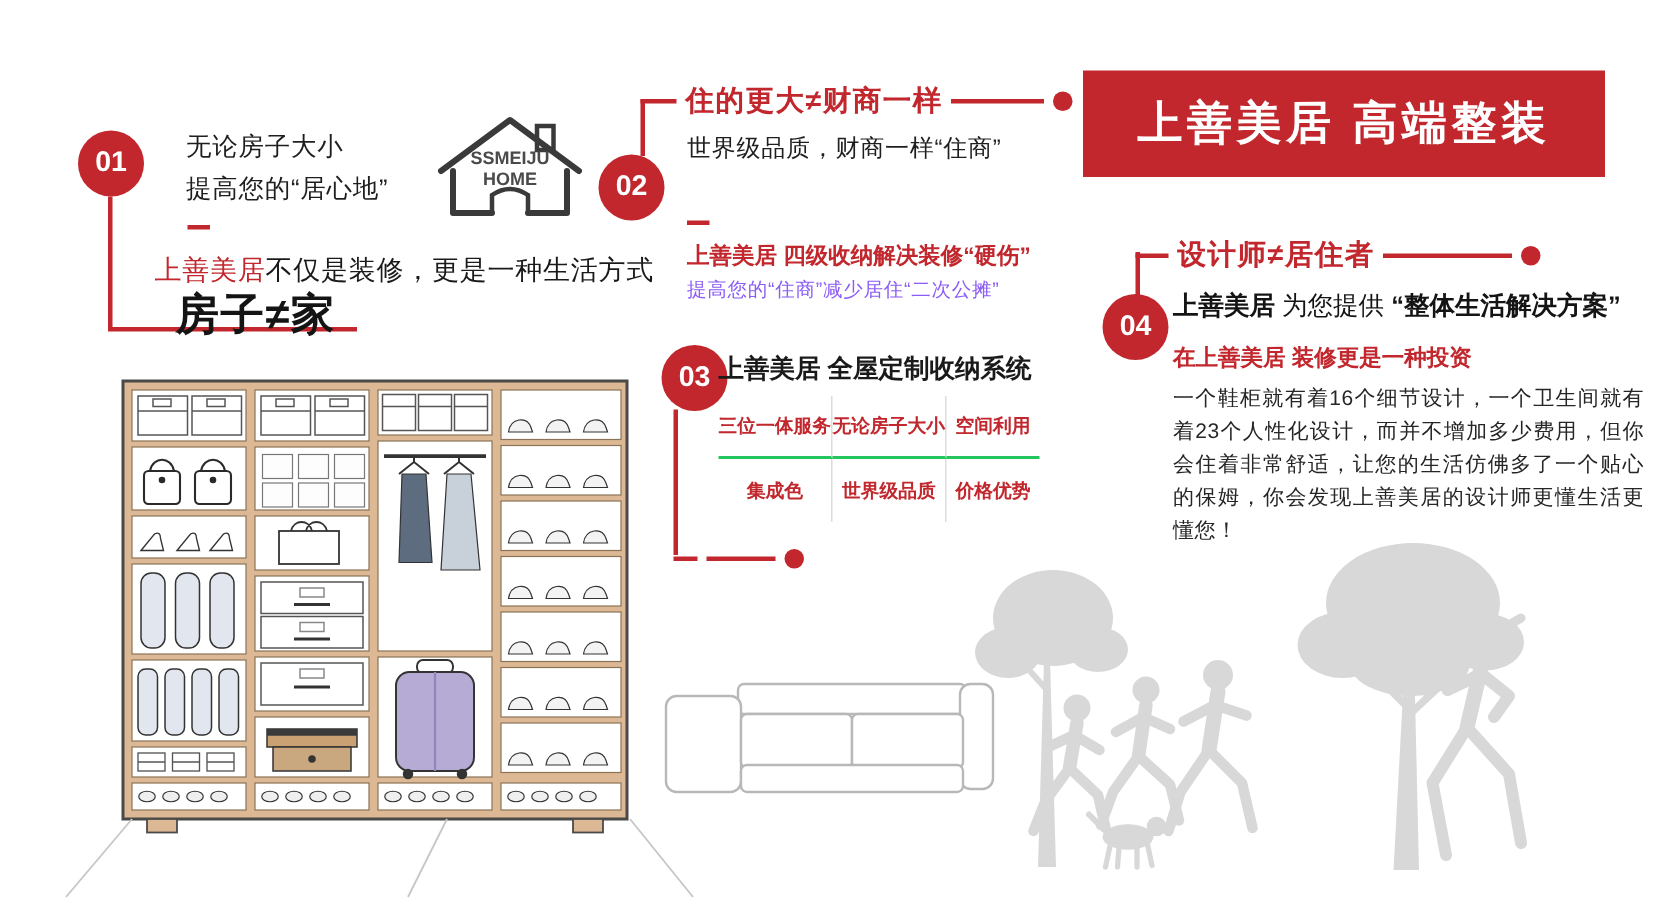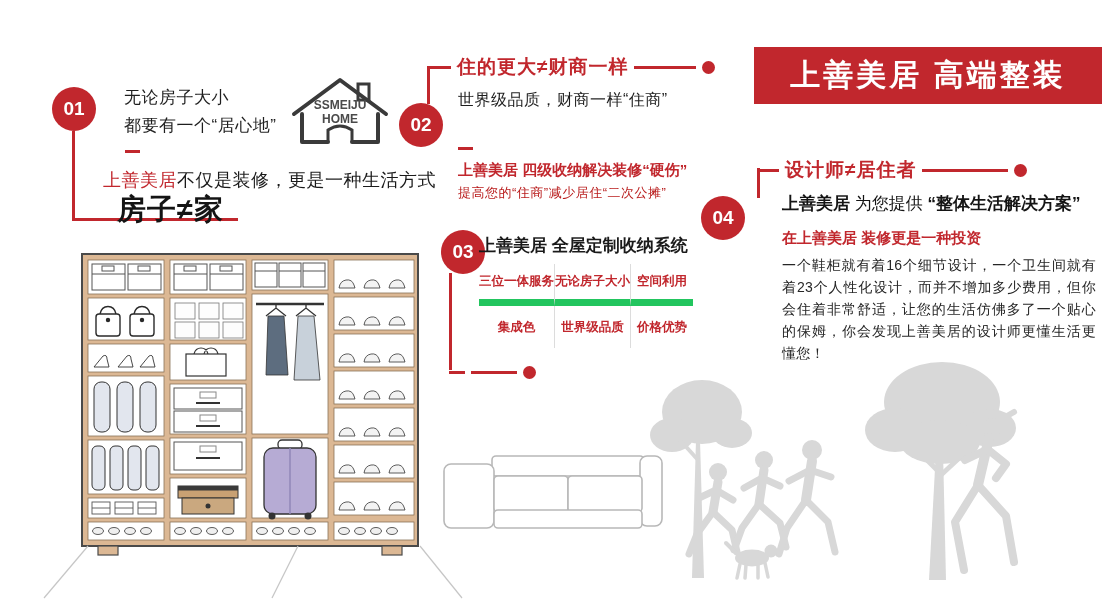--- a/index.html
+++ b/index.html
@@ -11,24 +11,24 @@
   .rline{background:#c1272d;height:3px;}
   .rdot{width:13px;height:13px;border-radius:50%;background:#c1272d;flex:none;}
   .hrow{display:flex;align-items:center;gap:6px;}
   .red-heading{color:#c1272d;font-weight:bold;font-size:19px;white-space:nowrap;letter-spacing:1px;}
   .neq{font-weight:bold;color:#141414;white-space:nowrap;letter-spacing:1px;}
   .banner{background:#c1272d;color:#fff;display:flex;align-items:center;justify-content:center;
           font-size:30px;font-weight:bold;letter-spacing:3px;white-space:nowrap;}
   .body-text{font-size:16px;line-height:27px;letter-spacing:0.5px;color:#1e1e1e;}
   .dash{width:15px;height:3px;background:#c1272d;}
   .note-red{color:#c1272d;font-weight:bold;font-size:15px;white-space:nowrap;}
-  .note-gray{color:#b91c1c;font-size:13px;white-space:nowrap;letter-spacing:0.5px;}
+  .note-gray{color:#8b5cf6;font-size:13px;white-space:nowrap;letter-spacing:0.5px;}
   .p3grid{display:grid;grid-template-columns:repeat(3,1fr);grid-template-rows:1fr 1fr;width:214px;height:84px;}
   .p3cell{display:flex;align-items:center;justify-content:center;color:#c1272d;font-size:12.5px;
-          font-weight:bold;border-right:1px solid #dcdcdc;border-bottom:7px solid #22c55e;white-space:nowrap;}
+          font-weight:bold;border-right:1px solid #dcdcdc;border-bottom:2px solid #22c55e;white-space:nowrap;}
   .p3cell:nth-child(3n){border-right:none;}
   .p3cell:nth-child(n+4){border-bottom:none;}
   .para{font-size:14px;line-height:22px;color:#262626;text-align:justify;letter-spacing:0.3px;}
   .slogan{font-size:18px;font-weight:normal;white-space:nowrap;letter-spacing:0.5px;}
   .slogan .brand{color:#c1272d;}
   .sub{font-size:17px;white-space:nowrap;color:#141414;}
   .sub .b{font-weight:bold;}
 </style>
 </head>
 <body>
@@ -285,41 +285,41 @@
       <g>
         <circle cx="352" cy="88" r="10" fill="#d8d8d8" stroke="none"></circle>
         <path d="M360,80 L374,72" stroke-width="6"></path>
         <path d="M349,98 L338,145" stroke-width="10"></path>
         <path d="M346,108 L366,124 L356,138 M346,110 L325,120" stroke-width="8"></path>
         <path d="M338,145 L366,176 L374,222 M338,145 L315,182 L324,230" stroke-width="8"></path>
       </g>
     </g>
   </svg>
 
-  <div class="abs banner" style="left:754px;top:47px;width:348px;height:57px">
+  <div class="abs banner" style="left:722px;top:47px;width:348px;height:71px">
     <span>上善美居 高端整装</span>
   </div>
 
   <svg class="abs" style="left:288px;top:72px" width="104" height="80" viewBox="0 0 104 80">
     <rect x="70" y="12" width="11" height="16" fill="#fff" stroke="#3a3a3a" stroke-width="3"></rect>
     <polyline points="6,42 52,8 98,42" fill="none" stroke="#3a3a3a" stroke-width="4" stroke-linecap="round" stroke-linejoin="round"></polyline>
     <path d="M14,42 V70 M90,42 V70 M14,70 H40 M64,70 H90" fill="none" stroke="#3a3a3a" stroke-width="4" stroke-linecap="round"></path>
     <path d="M40,70 V58 Q52,50 64,58 V70" fill="none" stroke="#3a3a3a" stroke-width="3"></path>
     <text x="52" y="37" text-anchor="middle" font-size="12" font-weight="bold" fill="#4a4a4a">SSMEIJU</text>
     <text x="52" y="51" text-anchor="middle" font-size="12" font-weight="bold" fill="#4a4a4a">HOME</text>
   </svg>
 
   <div class="abs badge" style="left:52px;top:87px">
     <span>01</span>
   </div>
   <div class="abs rline" style="left:72px;top:131px;width:3px;height:87px"></div>
   <div class="abs rline" style="left:72px;top:218px;width:166px"></div>
   <div class="abs body-text" style="left:124px;top:84px;font-size:17px;line-height:28px">
     <div>无论房子大小</div>
-    <div>都要有一个“居心地”</div>
+    <div>提高您的“居心地”</div>
   </div>
   <div class="abs dash" style="left:125px;top:150px"></div>
   <div class="abs slogan" style="left:103px;top:168px">
     <span class="brand">上善美居</span><span>不仅是装修，更是一种生活方式</span>
   </div>
   <div class="abs neq" style="left:117px;top:190px;font-size:29px">房子≠家</div>
 
   <div class="abs badge" style="left:399px;top:103px">
     <span>02</span>
   </div>
@@ -349,21 +349,21 @@
     <div class="p3cell">世界级品质</div>
     <div class="p3cell">价格优势</div>
   </div>
   <div class="abs rline" style="left:449px;top:273px;width:3px;height:97px"></div>
   <div class="abs hrow" style="left:449px;top:358px;height:28px">
     <div class="rline" style="width:16px"></div>
     <div class="rline" style="width:46px"></div>
     <div class="rdot"></div>
   </div>
 
-  <div class="abs badge" style="left:701px;top:196px">
+  <div class="abs badge" style="left:735px;top:196px">
     <span>04</span>
   </div>
   <div class="abs rline" style="left:757px;top:168px;width:3px;height:30px"></div>
   <div class="abs hrow" style="left:757px;top:157px;height:26px">
     <div class="rline" style="width:22px"></div>
     <span class="red-heading">设计师≠居住者</span>
     <div class="rline" style="width:86px"></div>
     <div class="rdot"></div>
   </div>
   <div class="abs note-red" style="left:782px;top:229px">在上善美居 装修更是一种投资</div>

